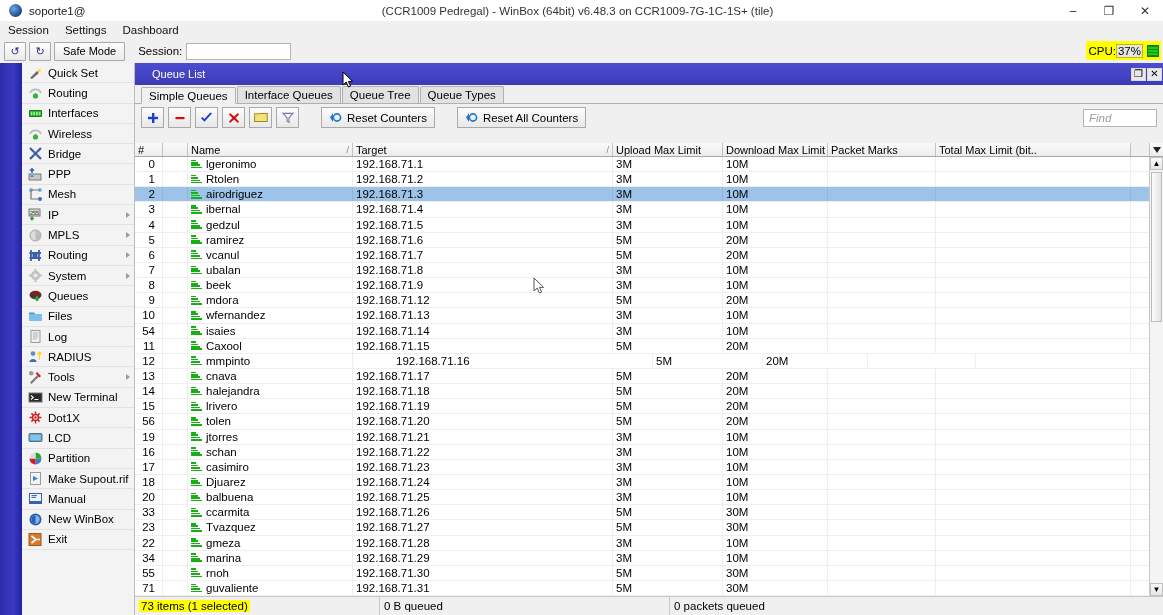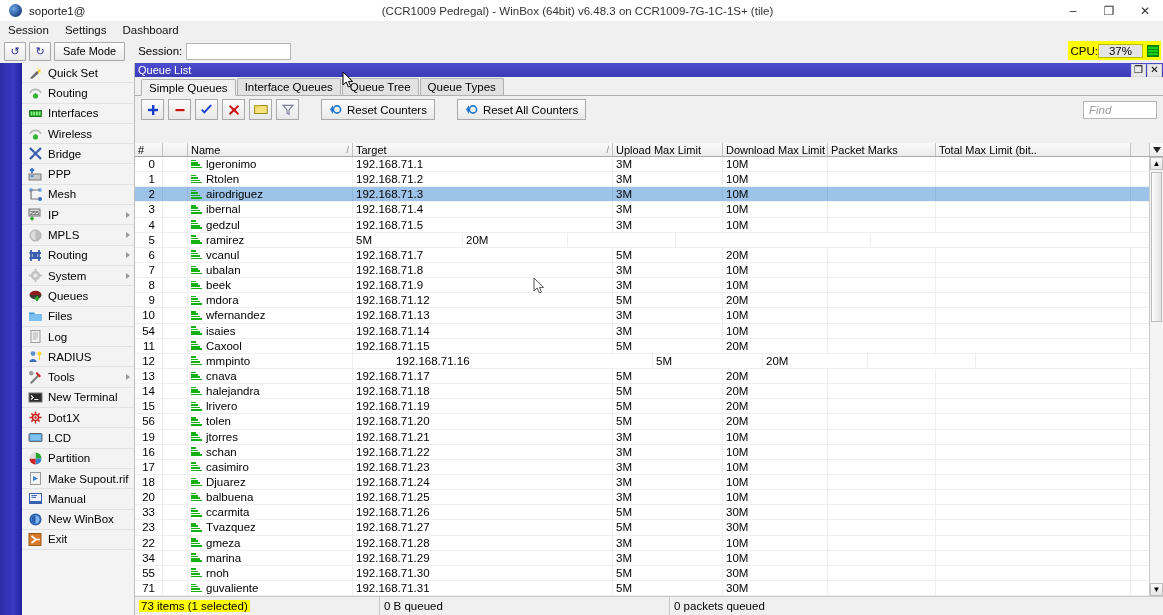--- a/index.html
+++ b/index.html
@@ -56,21 +56,21 @@
   .tbar-sess { margin-left: 10px; display: flex; align-items: center; }
   .tbar-sess label { font-size: 11.5px; margin-right: 4px; }
   .sess-input {
     width: 105px; height: 17px; border: 1px solid #b5b5b5; background: #fff;
   }
   .cpu-box {
     position: absolute; right: 2px; top: 2px;
     height: 19px; display: flex; align-items: center;
     background: #ffff00; padding: 0 2px; font-size: 11.5px;
   }
-  .cpu-val { border:1px solid #bdbd00; background:#e5e5e5; padding: 0 10px; }
+  .cpu-val { border:1px solid #bdbd00; background:#e5e5e5; padding: 0 1px; }
   .cpu-meter {
     width: 12px; height: 12px; margin-left: 4px;
     background: #12b312;
     border: 1px solid #0a7a0a;
     background-image: repeating-linear-gradient(#0d8f0d 0 1px, #19cc19 1px 3px);
   }
 
   
   .rail {
     position: absolute; left: 0; top: 63px; width: 22px; bottom: 0;
@@ -90,22 +90,22 @@
   .mi-ico { width: 15px; height: 15px; margin-right: 5px; flex: 0 0 15px; position: relative; }
   .mi-label { white-space: nowrap; }
   .mi-arrow {
     position: absolute; right: 4px; width: 0; height: 0;
     border-left: 4px solid #9a9a9a; border-top: 3.5px solid transparent; border-bottom: 3.5px solid transparent;
   }
 
   
   .qwin { position: absolute; left: 135px; top: 63px; right: 0; bottom: 0; background: #f0f0f0; }
   .qtitle {
-    height: 14px; background: #4040c0; display: flex; align-items: center;
-    padding-left: 3px; color: #fff; font-size: 11px;
+    height: 22px; background: #4040c0; display: flex; align-items: center;
+    padding-left: 17px; color: #fff; font-size: 11px;
     background: linear-gradient(#4c4cd0,#3b3bb8);
   }
   .qtitle .qctl { margin-left: auto; display: flex; }
   .qctl-btn {
     width: 15px; height: 13px; margin-right: 1px;
     border: 1px solid #d8d8d8; background: #e9e9e9; color: #000;
     display: flex; align-items: center; justify-content: center; font-size: 10px; line-height: 1;
   }
   .tabs { height: 19px; display: flex; align-items: flex-end; padding-left: 6px; background: #f0f0f0; border-bottom: 1px solid #b0b0b0; }
   .tab {
@@ -682,20 +682,23 @@
             <div class="cell " style="width: 25px; flex: 0 0 25px;"></div>
             <div class="cell c-name" style="width: 165px; flex: 0 0 165px;">
               <span class="qicon">
                 <i></i>
                 <i></i>
                 <i></i>
                 <i></i>
               </span>
               <span>ramirez</span>
             </div>
+            <div class="cell " style="width: 260px; flex: 0 0 260px;">
+              <span>192.168.71.6</span>
+            </div>
             <div class="cell " style="width: 110px; flex: 0 0 110px;">
               <span>5M</span>
             </div>
             <div class="cell " style="width: 105px; flex: 0 0 105px;">
               <span>20M</span>
             </div>
             <div class="cell " style="width: 108px; flex: 0 0 108px;">
               <span></span>
             </div>
             <div class="cell " style="width: 195px; flex: 0 0 195px;">

